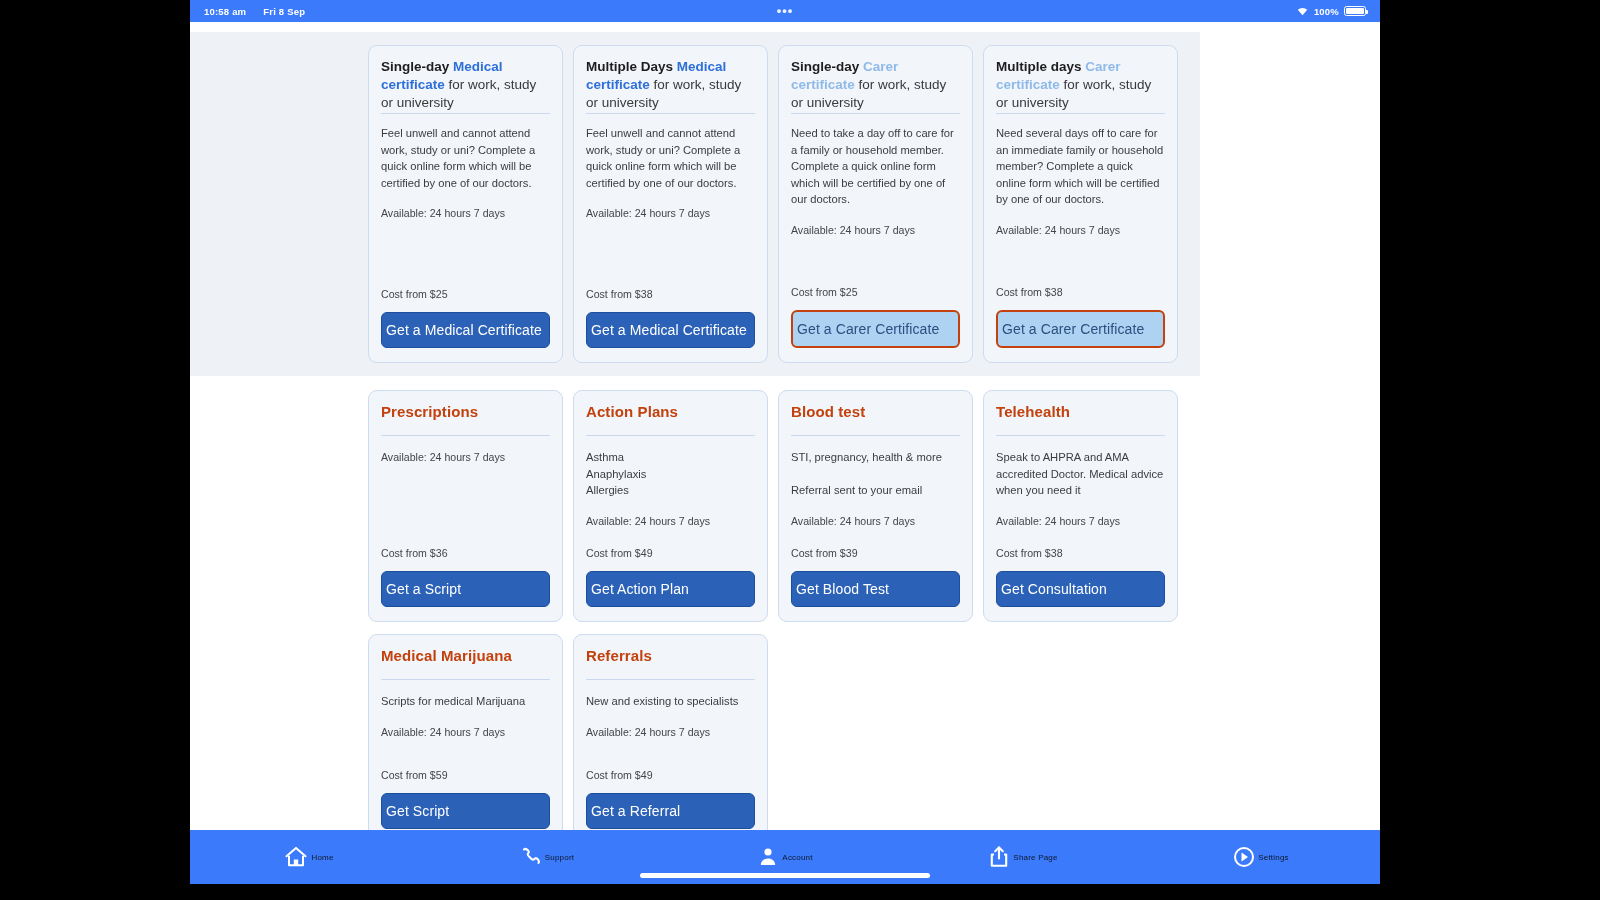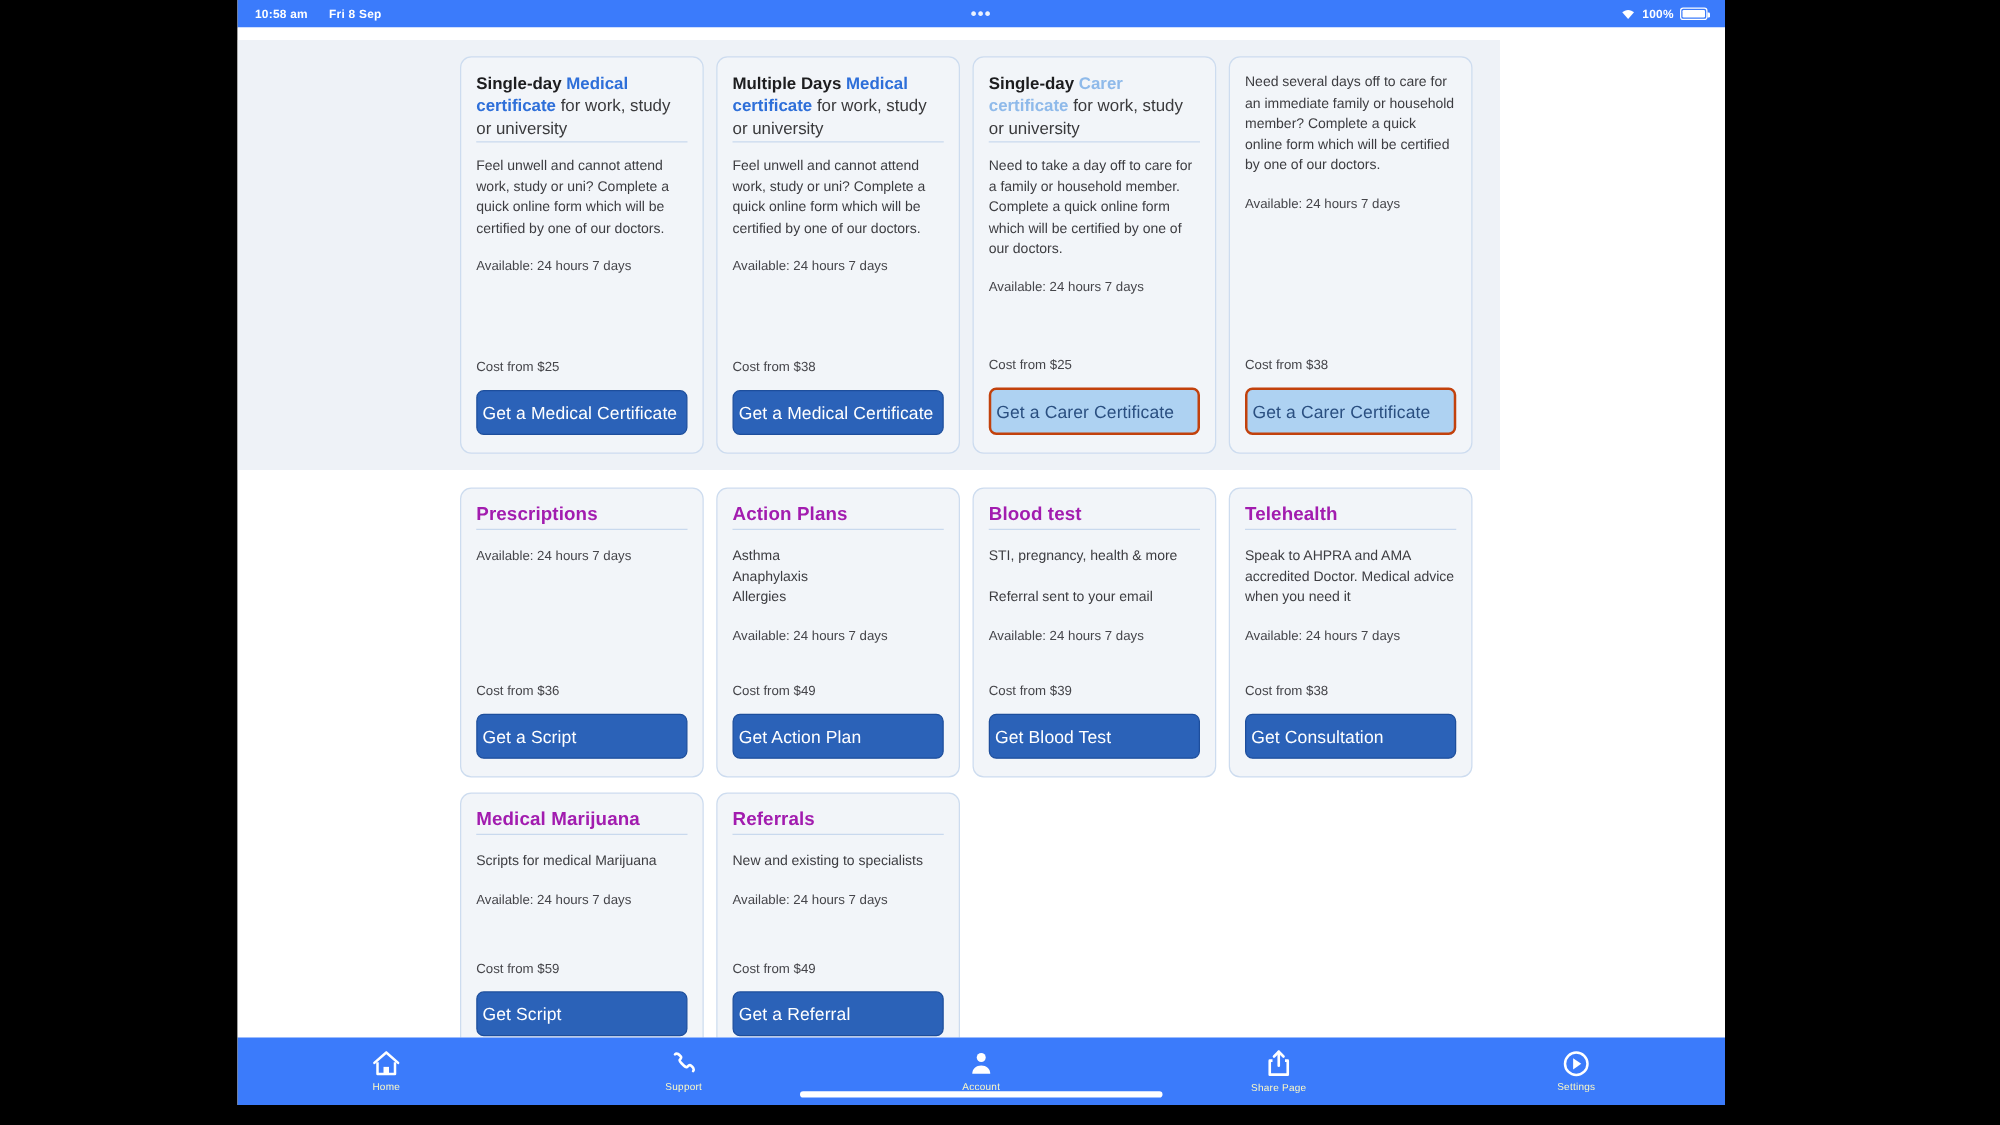--- a/index.html
+++ b/index.html
@@ -105,22 +105,22 @@
   }
   .card-head .kind {
     color: #2e6fd9;
   }
   .card-head.carer .kind { color: #8fbaea; }
   .card-head .rest { font-weight: normal; color: #3a3a3c; }
 
   .section-title {
     font-size: 15px;
     font-weight: bold;
-    color: #a21caf;
-    padding-bottom: 3px;
+    color: #c2410c;
+    padding-bottom: 15px;
     border-bottom: 1px solid #c9d9ee;
     margin-bottom: 13px;
     letter-spacing: .1px;
   }
 
   .desc {
     font-size: 11.2px;
     line-height: 16.5px;
     color: #3c3c40;
     margin-bottom: 14px;
@@ -165,25 +165,24 @@
     position: absolute;
     left: 0; bottom: 0;
     width: 1190px; height: 54px;
     background: #3b7bfb;
     display: flex;
     align-items: center;
   }
   .tab {
     flex: 1;
     display: flex;
-    flex-direction: column;
     align-items: center;
     justify-content: center;
     gap: 3px;
-    color: #fef9c3;
+    color: #0f172a;
     cursor: pointer;
   }
   .tab svg { display: block; }
   .tab-label { font-size: 8px; letter-spacing: .2px; }
   .home-indicator {
     position: absolute;
     left: 50%; transform: translateX(-50%);
     bottom: 6px;
     width: 290px; height: 5px;
     background: #ffffff;
@@ -243,20 +242,24 @@
           <span>Single-day</span>
           <span class="kind">Carer certificate</span><span class="rest"> for work, study or university</span>
         </div>
         <div class="desc">Need to take a day off to care for a family or household member. Complete a quick online form which will be certified by one of our doctors.</div>
         <div class="meta">Available: 24 hours 7 days</div>
         <div class="cost">Cost from $25</div>
         <div class="btn btn-light">Get a Carer Certificate</div>
       </div>
 
       <div class="card tall">
+        <div class="card-head carer">
+          <span>Multiple days</span>
+          <span class="kind">Carer certificate</span><span class="rest"> for work, study or university</span>
+        </div>
         <div class="desc">Need several days off to care for an immediate family or household member? Complete a quick online form which will be certified by one of our doctors.</div>
         <div class="meta">Available: 24 hours 7 days</div>
         <div class="cost">Cost from $38</div>
         <div class="btn btn-light">Get a Carer Certificate</div>
       </div>
 
     </div>
 
     <div class="row">
 

